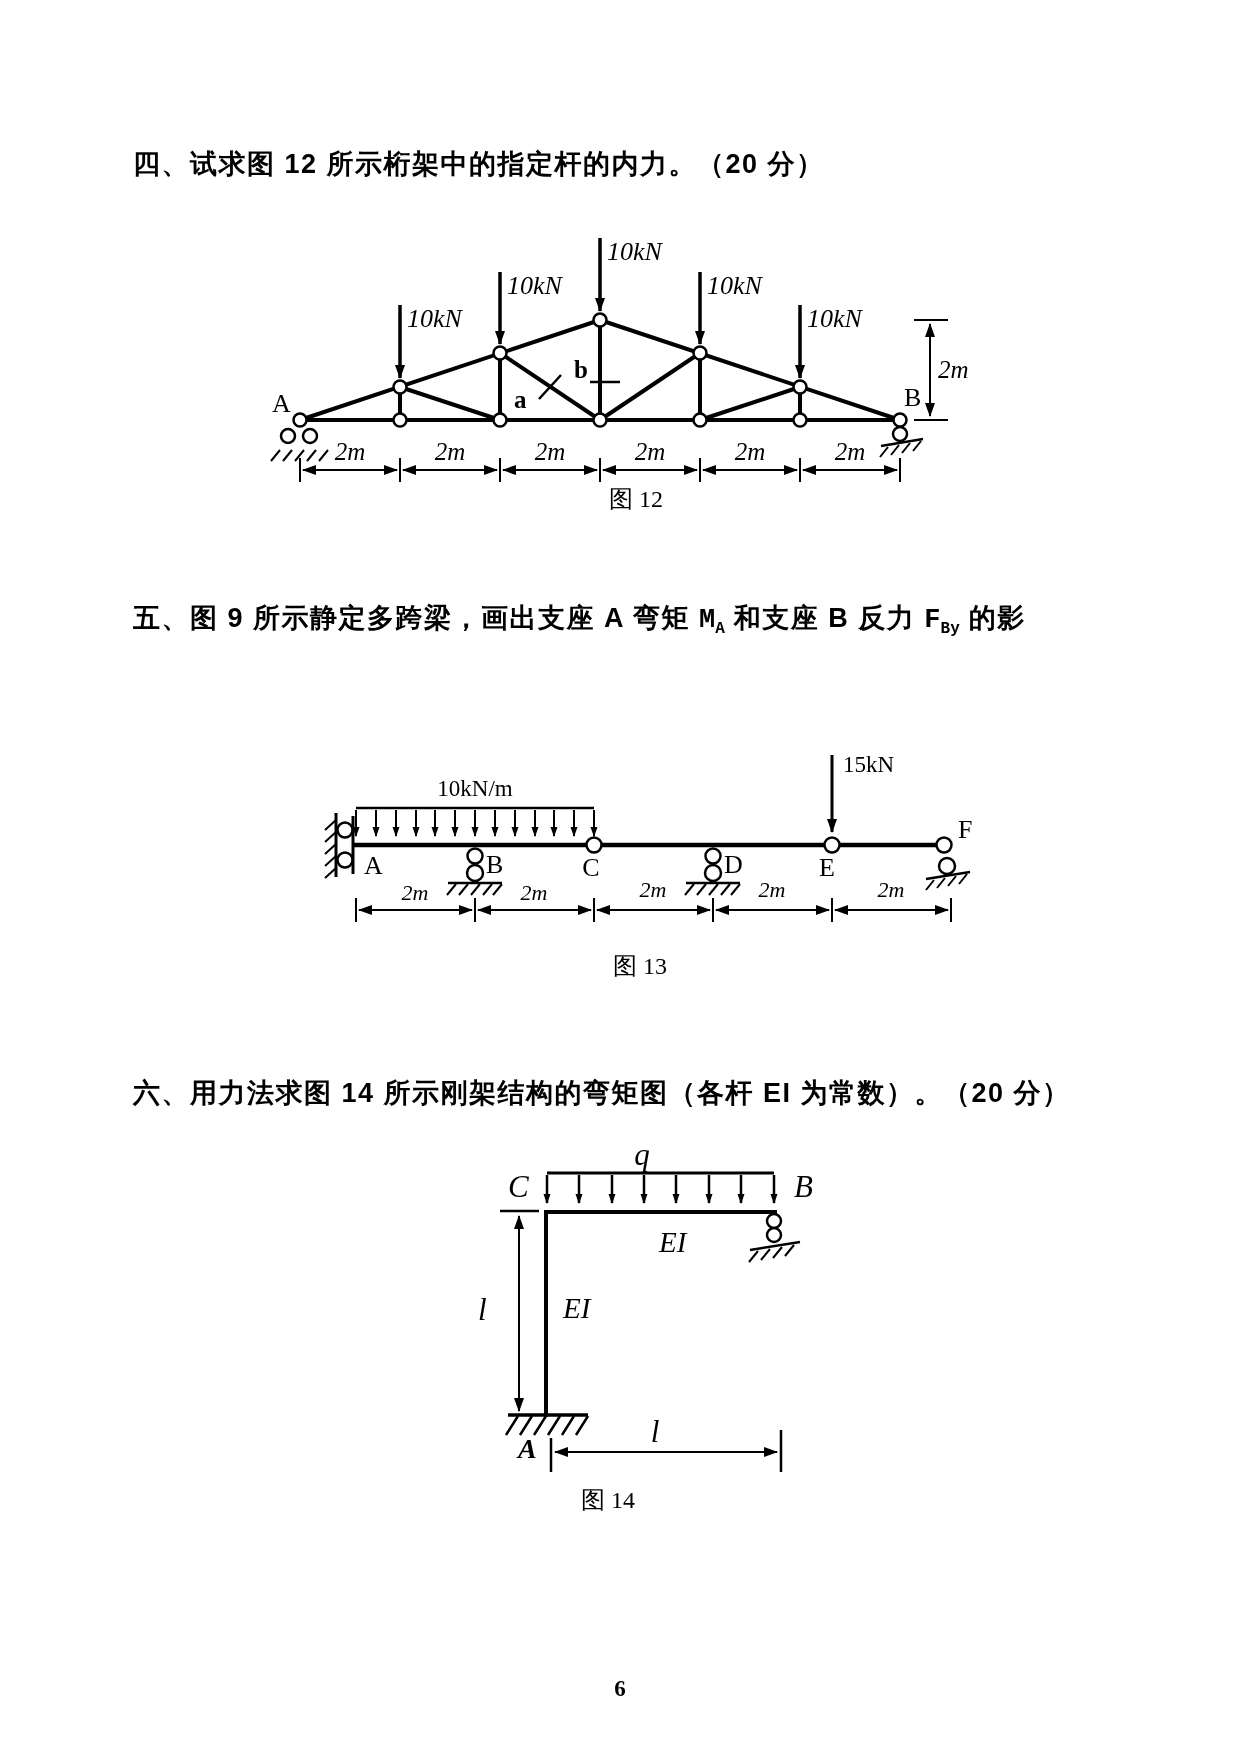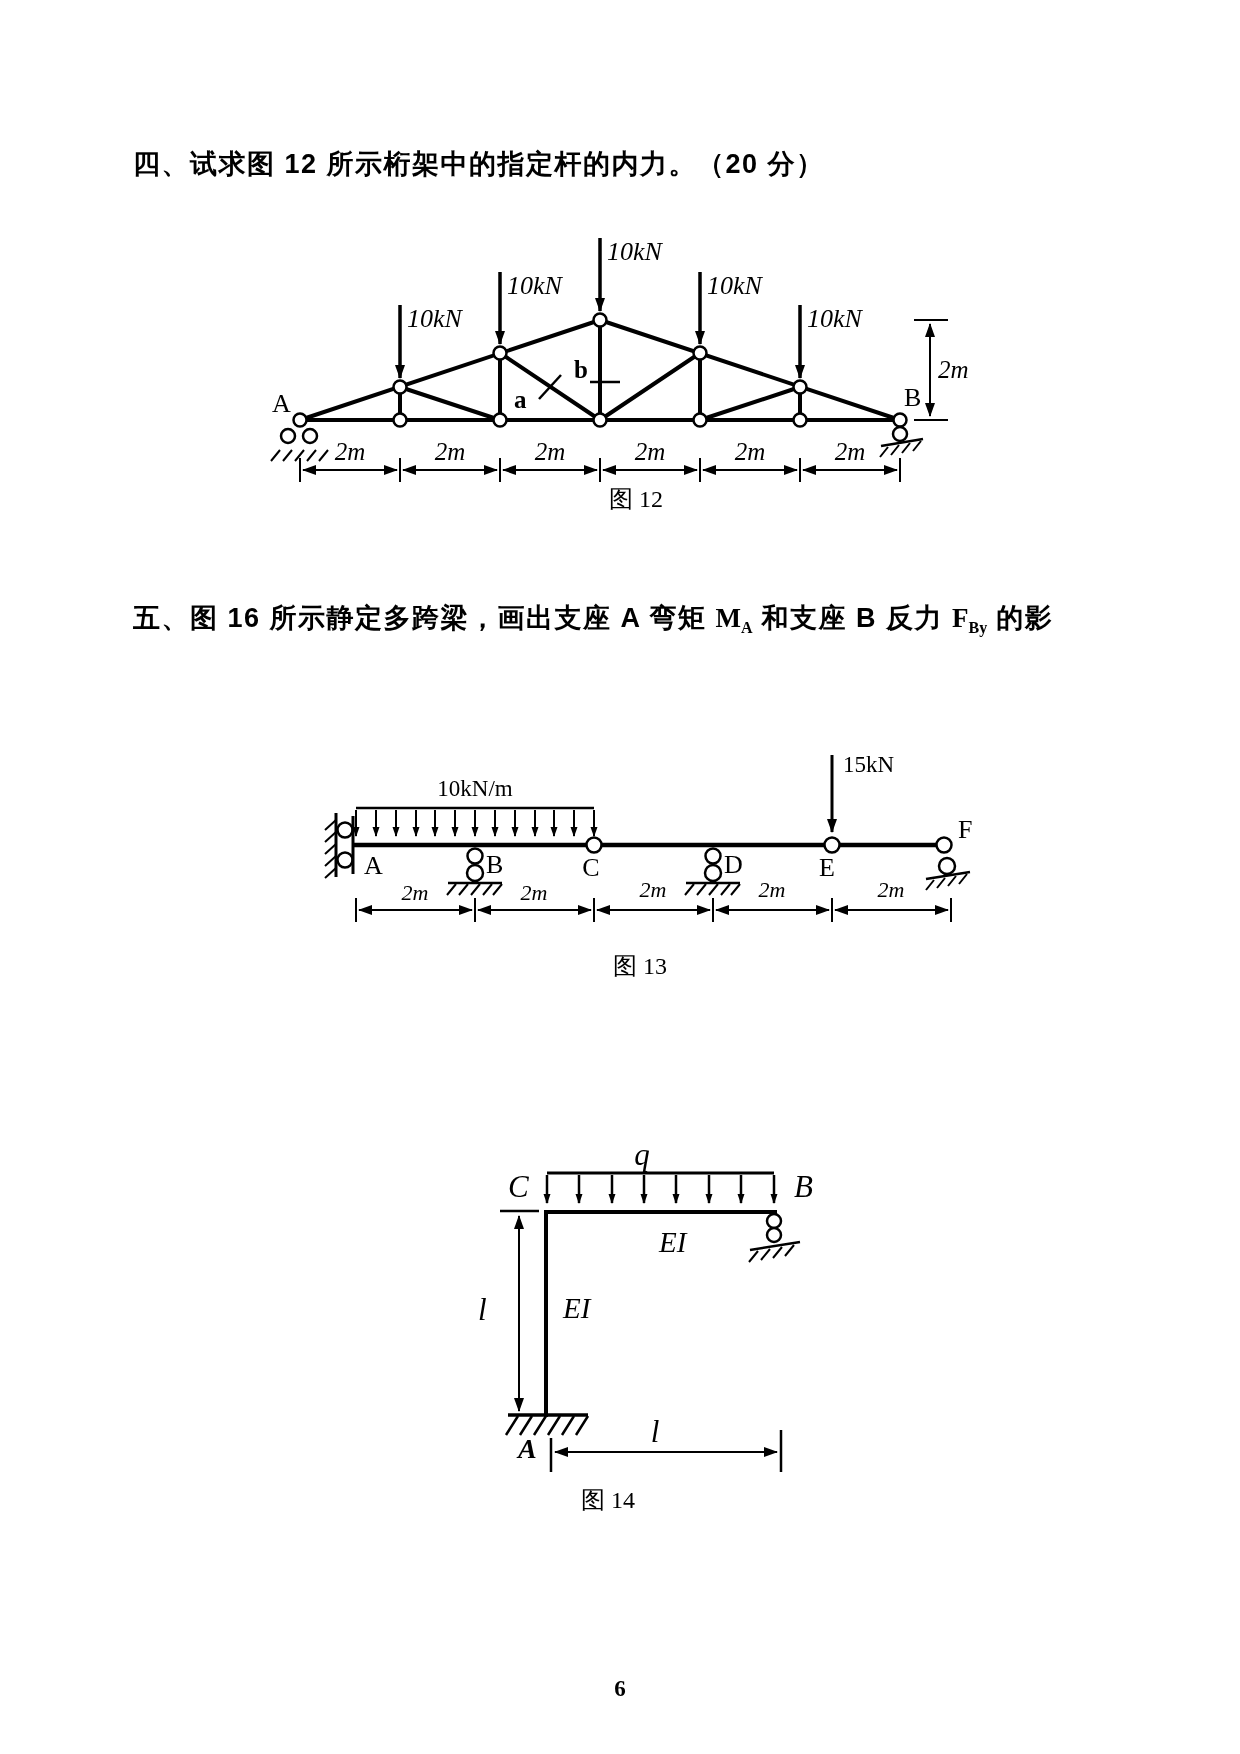--- a/index.html
+++ b/index.html
@@ -1,20 +1,20 @@
 <!DOCTYPE html>
 <html><head>
 <meta charset="utf-8">
 <style>
   html,body{margin:0;padding:0;background:#e8e8e8;}
   .page{position:relative;width:1240px;height:1754px;background:#ffffff;color:#000;
         font-family:"Liberation Sans",sans-serif;overflow:hidden;}
   .title{position:absolute;left:133px;font-weight:700;font-size:27px;letter-spacing:1.5px;
          white-space:nowrap;color:#000;}
-  .mathsym{font-family:Liberation Serif, serif;font-weight:700;letter-spacing:0;}
+  .mathsym{font-family:Liberation Mono, monospace;font-weight:700;letter-spacing:0;}
   .mathsym sub{font-size:16px;font-weight:700;}
   svg{position:absolute;overflow:visible;}
   svg text{font-family:"Liberation Serif",serif;fill:#000;}
   .ln{stroke:#000;fill:none;}
   .nd{fill:#fff;stroke:#000;stroke-width:2.5;}
   .cap{font-size:24px;}
   .lbl{font-size:26px;}
   .lblB{font-size:25px;font-weight:700;}
   .dim{font-size:25px;font-style:italic;}
   .tload{font-size:26px;font-style:italic;}
@@ -122,21 +122,21 @@
     <g>
       <path class="ln" stroke-width="2" d="M674,110 H708 M674,210 H708"></path>
       <line class="ln" stroke-width="2" x1="690" y1="114" x2="690" y2="206" marker-start="url(#t-t)" marker-end="url(#t-h)"></line>
     </g>
     <text class="dim" x="698" y="168">2m</text>
 
     <text class="cap" text-anchor="middle" x="396" y="297">图 12</text>
   </svg>
 
   <div class="title" style="top:600px">
-    <span>五、图 16 所示静定多跨梁，画出支座 A 弯矩 </span><span class="mathsym"><span>M</span><sub>A</sub></span><span> 和支座 B 反力 </span><span class="mathsym"><span>F</span><sub>By</sub></span><span> 的影</span>
+    <span>五、图 9 所示静定多跨梁，画出支座 A 弯矩 </span><span class="mathsym"><span>M</span><sub>A</sub></span><span> 和支座 B 反力 </span><span class="mathsym"><span>F</span><sub>By</sub></span><span> 的影</span>
   </div>
 
   <svg style="left:280px;top:730px" width="720" height="260" viewBox="0 0 720 260">
     <defs>
       <marker id="b-h" markerWidth="16" markerHeight="12" refX="13" refY="5" orient="auto" markerUnits="userSpaceOnUse">
           <path d="M0,0 L14,5 L0,10 Z" fill="#000"></path>
         </marker>
       <marker id="b-t" markerWidth="16" markerHeight="12" refX="1" refY="5" orient="auto" markerUnits="userSpaceOnUse">
           <path d="M14,0 L0,5 L14,10 Z" fill="#000"></path>
         </marker>
@@ -217,20 +217,21 @@
     </g>
     <text class="dim" style="font-size:22px" text-anchor="middle" x="135" y="170">2m</text>
     <text class="dim" style="font-size:22px" text-anchor="middle" x="254" y="170">2m</text>
     <text class="dim" style="font-size:22px" text-anchor="middle" x="373" y="167">2m</text>
     <text class="dim" style="font-size:22px" text-anchor="middle" x="492" y="167">2m</text>
     <text class="dim" style="font-size:22px" text-anchor="middle" x="611" y="167">2m</text>
 
     <text class="cap" text-anchor="middle" x="360" y="244">图 13</text>
   </svg>
 
+  <div class="title" style="top:1075px">六、用力法求图 14 所示刚架结构的弯矩图（各杆 EI 为常数）。（20 分）</div>
 
   <svg style="left:420px;top:1120px" width="420" height="420" viewBox="0 0 420 420">
     <defs>
       <marker id="f-h" markerWidth="16" markerHeight="12" refX="13" refY="5" orient="auto" markerUnits="userSpaceOnUse">
           <path d="M0,0 L14,5 L0,10 Z" fill="#000"></path>
         </marker>
       <marker id="f-t" markerWidth="16" markerHeight="12" refX="1" refY="5" orient="auto" markerUnits="userSpaceOnUse">
           <path d="M14,0 L0,5 L14,10 Z" fill="#000"></path>
         </marker>
       <marker id="f-s" markerWidth="12" markerHeight="9" refX="9" refY="3.5" orient="auto" markerUnits="userSpaceOnUse">

